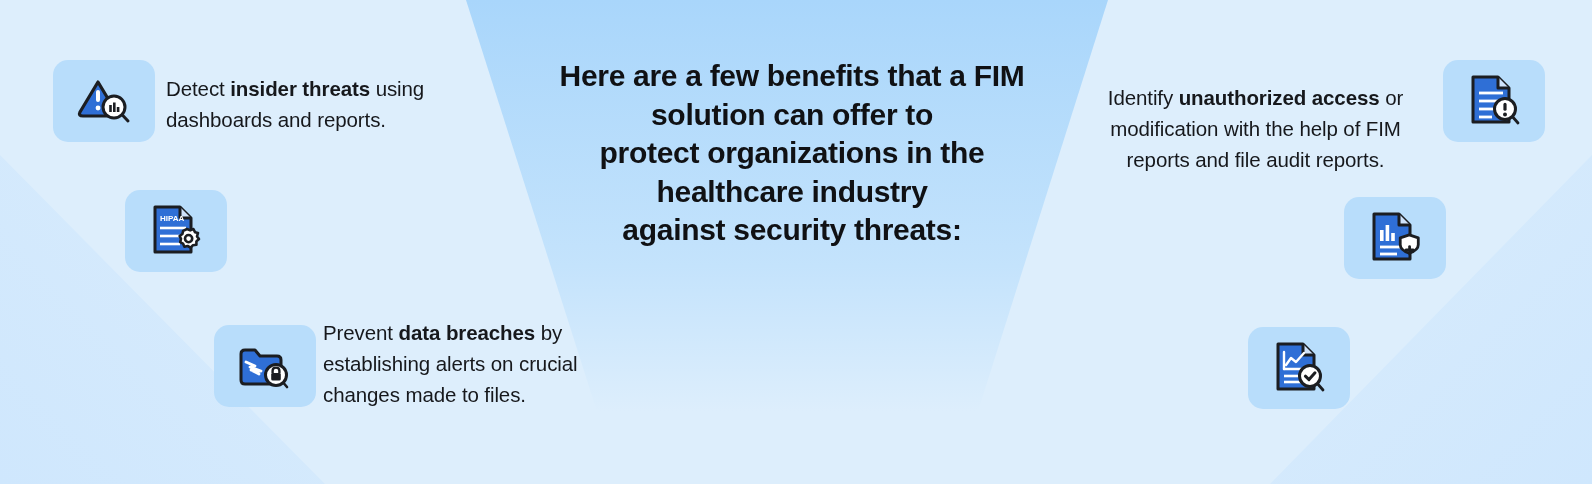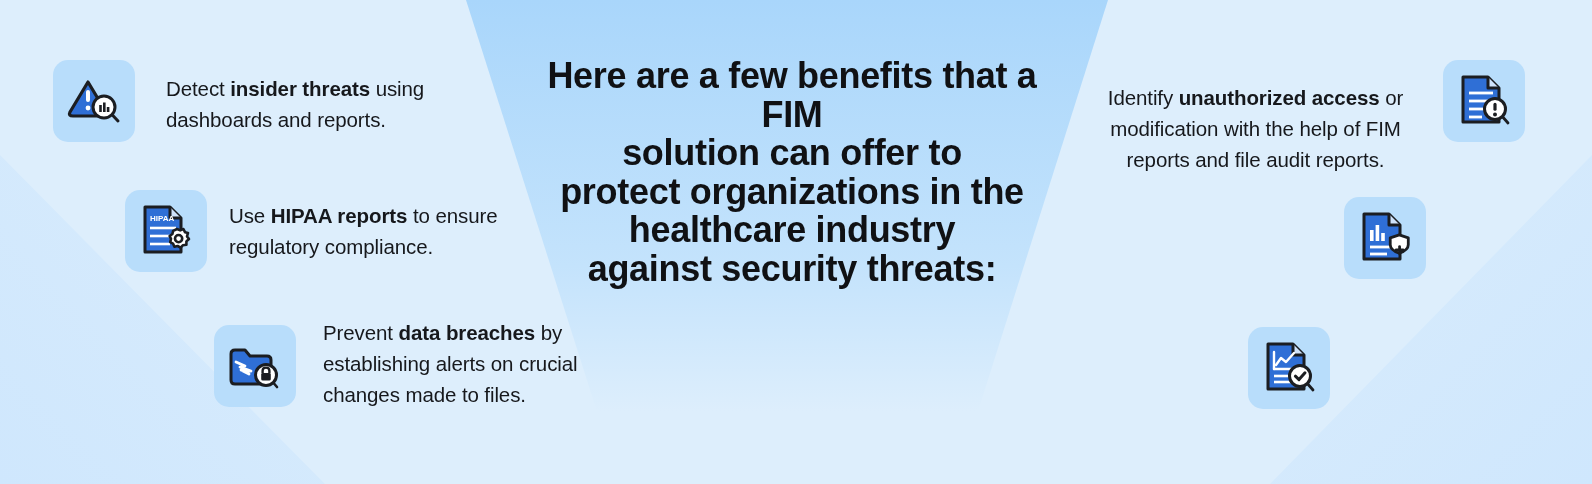--- a/index.html
+++ b/index.html
@@ -27,21 +27,21 @@
     position: absolute;
     inset: 0;
     width: 1592px;
     height: 484px;
     pointer-events: none;
   }
 
   
   .icon-tile {
     position: absolute;
-    width: 82px;
+    width: 102px;
     height: 82px;
     border-radius: 15px;
     background: #b8ddfb;
     display: flex;
     align-items: center;
     justify-content: center;
   }
   .icon-tile svg {
     display: block;
   }
@@ -62,21 +62,21 @@
   .align-right { text-align: center; margin-top: 24px; }
 
   
   .headline {
     position: absolute;
     left: 536px;
     top: 57px;
     width: 512px;
     text-align: center;
     color: #101114;
-    font-size: 36px;
+    font-size: 30px;
     font-weight: 700;
     line-height: 38.5px;
     letter-spacing: -0.3px;
   }
   .headline .hl-line { display: block; }
 
   
   #tile-left-1 { left: 53px;  top: 60px; }
   #tile-left-2 { left: 125px; top: 190px; }
   #tile-left-3 { left: 214px; top: 325px; }
@@ -160,23 +160,20 @@
         <line x1="10" y1="24" x2="36" y2="24" stroke="#ffffff" stroke-width="2.6"></line>
         <line x1="10" y1="32" x2="36" y2="32" stroke="#ffffff" stroke-width="2.6"></line>
         <line x1="10" y1="40" x2="30" y2="40" stroke="#ffffff" stroke-width="2.6"></line>
         <g transform="translate(37,36)">
           <path d="M0,-11 L3.2,-9.6 L6.4,-11 L8,-7.8 L11,-7 L10,-3.6 L12,-1 L9.4,1.4 L9.4,4.8 L6,5.2 L3.6,7.6 L0.6,6 L-2.6,6.8 L-4,3.6 L-6.8,2.2 L-6,-1.2 L-7.4,-4 L-4.6,-6 L-3.8,-9.2 Z" fill="#ffffff" stroke="#1b1d21" stroke-width="2.6" stroke-linejoin="round"></path>
           <circle cx="1.6" cy="-1.4" r="3.6" fill="#ffffff" stroke="#1b1d21" stroke-width="2.6"></circle>
         </g>
       </svg>
     </span>
   </div>
-  <div class="benefit-text align-left" id="text-left-2">
-    <span>Use </span><b>HIPAA reports</b><span> to ensure regulatory compliance.</span>
-  </div>
 
   <div class="icon-tile" id="tile-left-3">
     <span>
       <svg width="56" height="48" viewBox="0 0 56 48">
         <path d="M4 12 Q4 8 8 8 L18 8 L23 14 L40 14 Q44 14 44 18 L44 38 Q44 42 40 42 L8 42 Q4 42 4 38 Z" fill="#2f6fd6" stroke="#1b1d21" stroke-width="3" stroke-linejoin="round"></path>
         <path d="M9 20 L18 24 L13 25 L24 29 L14 28 L22 32" fill="none" stroke="#ffffff" stroke-width="2.8" stroke-linecap="round" stroke-linejoin="round"></path>
         <line x1="44" y1="38" x2="50" y2="45" stroke="#1b1d21" stroke-width="2.6" stroke-linecap="round"></line>
         <circle cx="39" cy="33" r="10.5" fill="#ffffff" stroke="#1b1d21" stroke-width="3"></circle>
         <path d="M35.6 31.4 L35.6 28.8 Q35.6 25.6 39 25.6 Q42.4 25.6 42.4 28.8 L42.4 31.4" fill="none" stroke="#1b1d21" stroke-width="2.4"></path>
         <rect x="34.2" y="31" width="9.6" height="7.6" rx="1.6" fill="#1b1d21"></rect>

